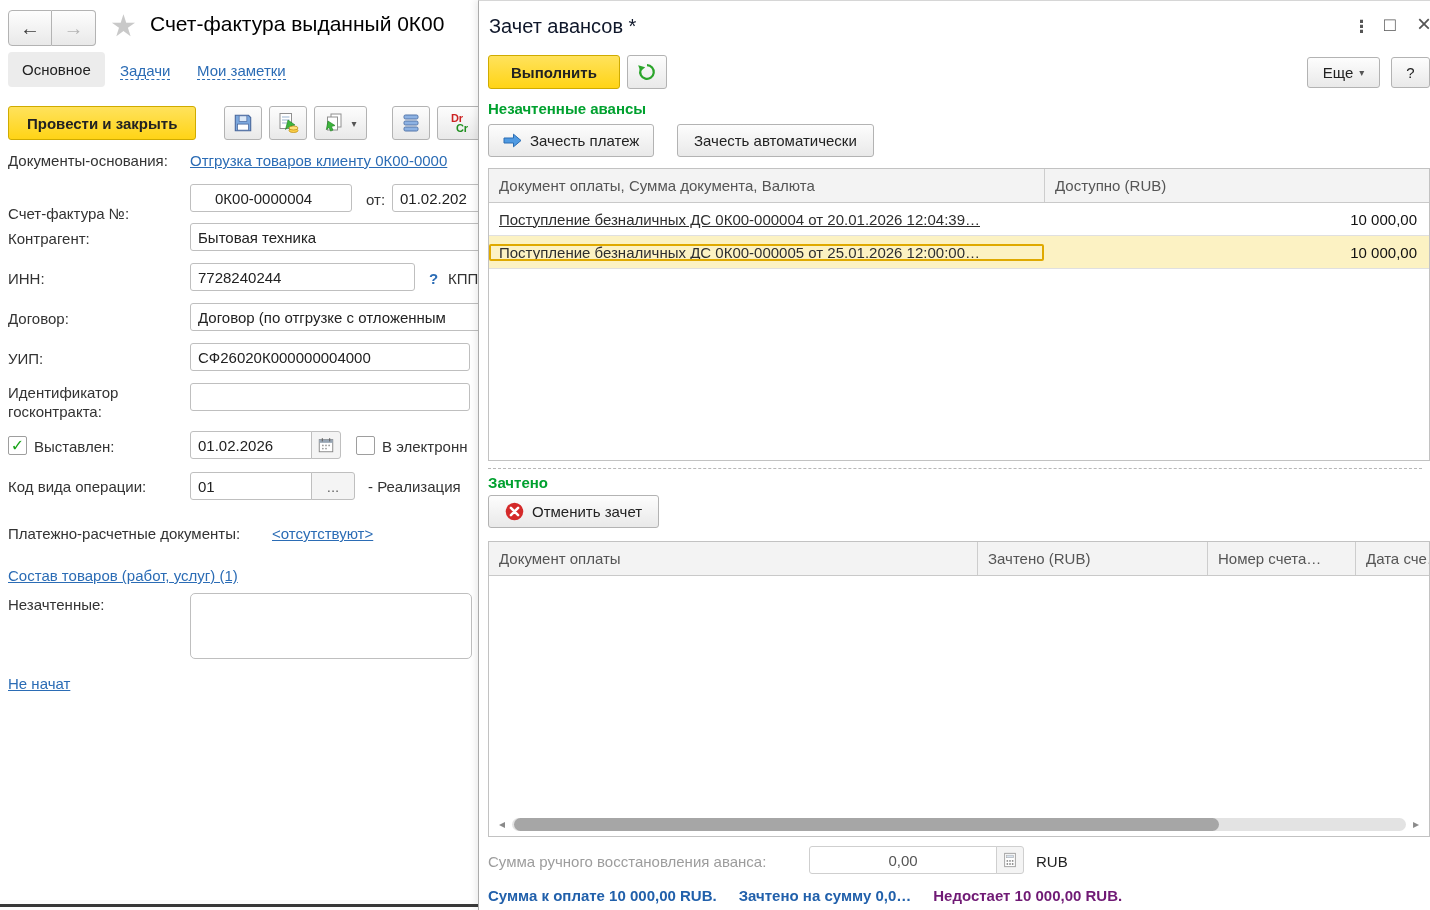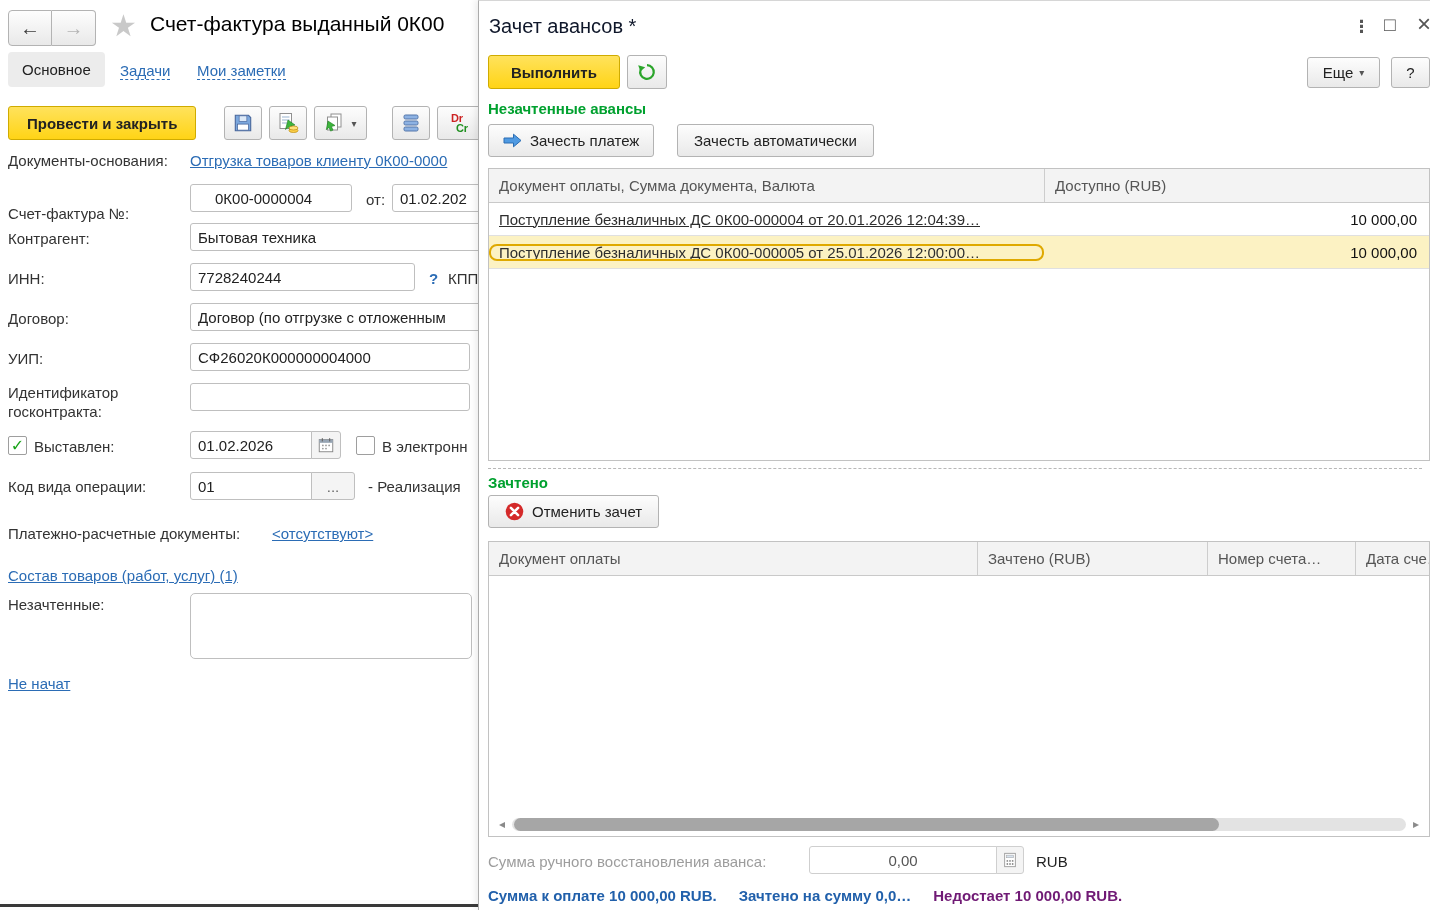--- a/index.html
+++ b/index.html
@@ -49,21 +49,21 @@
   .win-ico { color:#555; cursor:pointer; line-height:1; }
   .tbl { position:absolute; border:1px solid #c2c2c2; background:#fff; }
   .tbl-head { display:flex; height:34px; background:#f3f3f3; border-bottom:1px solid #c9c9c9; align-items:center; }
   .th { color:#555; padding:0 10px; font-size:15px; white-space:nowrap; overflow:hidden; }
   .th-div { width:1px; height:100%; background:#cdcdcd; flex:0 0 1px; }
   .trow { display:flex; height:33px; align-items:center; border-bottom:1px solid #e0e0e0; }
   .trow .doc-cell { width:555px; flex:0 0 555px; padding:0 10px; overflow:hidden; }
   .trow .amt-cell { flex:1; text-align:right; padding:0 12px; color:#111; }
   .doc-link { color:#2e2e2e; text-decoration:underline; cursor:pointer; white-space:nowrap; }
   .trow.selected { background:#fcf2c3; }
-  .trow.selected .doc-cell { outline:2px solid #dfa900; outline-offset:-2px; border-radius:8px; }
+  .trow.selected .doc-cell { outline:2px solid #dfa900; outline-offset:-2px; border-radius:2px; }
   .splitter { border-top:1px dashed #b8b8b8; height:0; }
   .scrollbar { position:absolute; left:5px; right:5px; bottom:3px; height:18px; display:flex; align-items:center; }
   .sb-arrow { color:#8a8a8a; font-size:12px; width:16px; text-align:center; cursor:pointer; }
   .sb-track { position:relative; flex:1; height:13px; background:#e3e3e3; border-radius:7px; margin:0 2px; }
   .sb-thumb { position:absolute; left:2px; top:0; width:705px; height:13px; background:#a6a6a6; border-radius:7px; cursor:pointer; }
   .status-line { display:flex; gap:22px; font-weight:bold; white-space:nowrap; }
   .st-blue { color:#2160ab; }
   .st-red { color:#701a75; }
   .muted { color:#9d9d9d; }
 </style>

